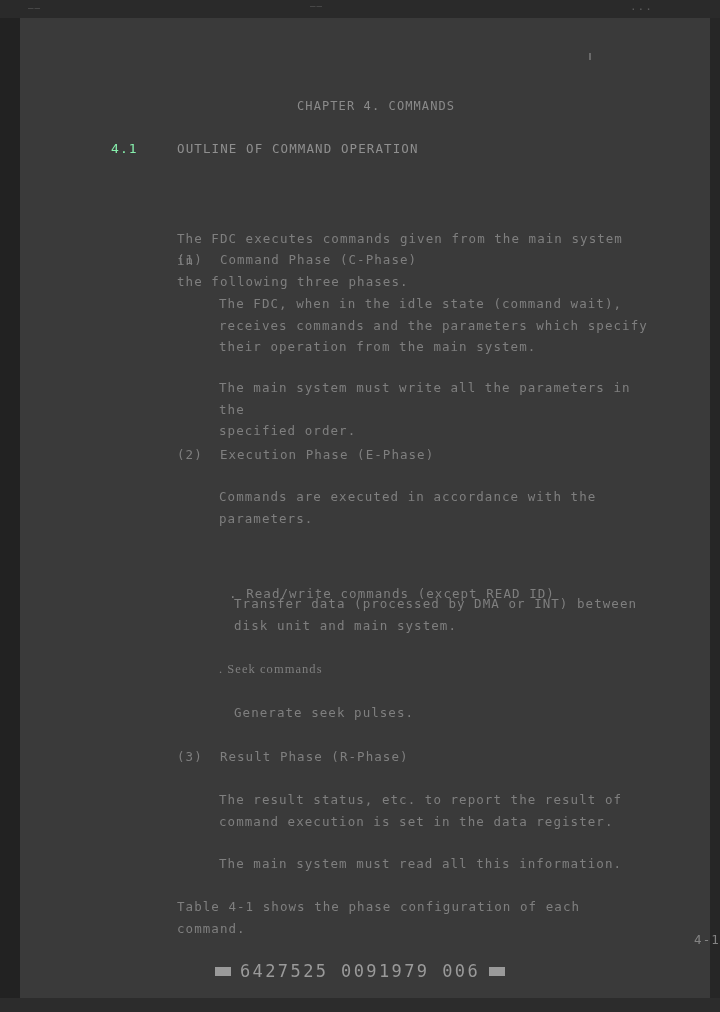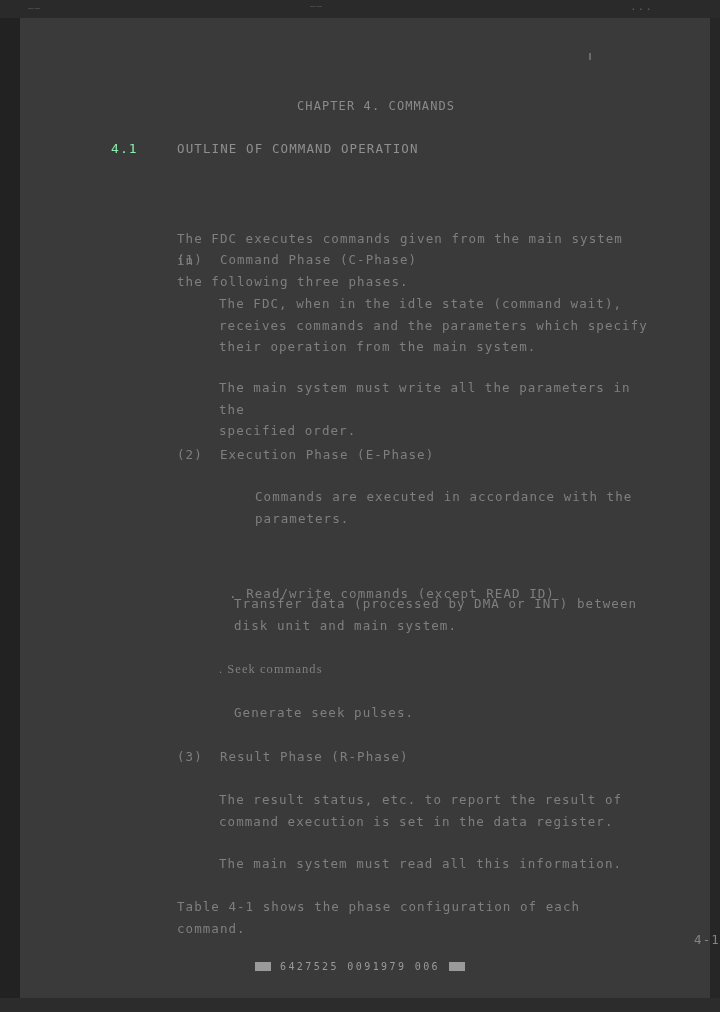--- a/index.html
+++ b/index.html
@@ -101,21 +101,21 @@
     letter-spacing: 1.05px;
     color: #7f7f7f;
     white-space: pre-wrap;
   }
 
   .p-intro      { left: 177px; top: 183px; width: 470px; margin-top: 45px; }
   .item-1       { left: 177px; top: 249px; }
   .p-1a         { left: 219px; top: 293px; width: 430px; }
   .p-1b         { left: 219px; top: 377px; width: 440px; }
   .item-2       { left: 177px; top: 444px; }
-  .p-2a         { left: 219px; top: 486px; width: 400px; margin-left: 36px; }
+  .p-2a         { left: 219px; top: 486px; width: 400px; }
   .bullet-1     { left: 229px; top: 551px; margin-top: 32px; }
   .p-2b         { left: 234px; top: 593px; width: 420px; }
   .bullet-2     { left: 219px; top: 659px; font-family: Liberation Serif, serif; }
   .p-2c         { left: 234px; top: 702px; }
   .item-3       { left: 177px; top: 746px; }
   .p-3a         { left: 219px; top: 789px; width: 420px; }
   .p-3b         { left: 219px; top: 853px; width: 420px; }
   .p-table-note { left: 177px; top: 896px; width: 480px; }
 
   .page-number {
@@ -138,21 +138,21 @@
     align-items: center;
     justify-content: center;
     gap: 9px;
   }
   .barcode-block {
     width: 16px;
     height: 9px;
     background: #9a9a9a;
   }
   .barcode-digits {
-    font-size: 10px;
+    font-size: 17px;
     letter-spacing: 2.4px;
     color: #9a9a9a;
     font-family: "DejaVu Sans Mono", monospace;
   }
 </style>
 </head>
 <body>
 
 <div class="page">
 

